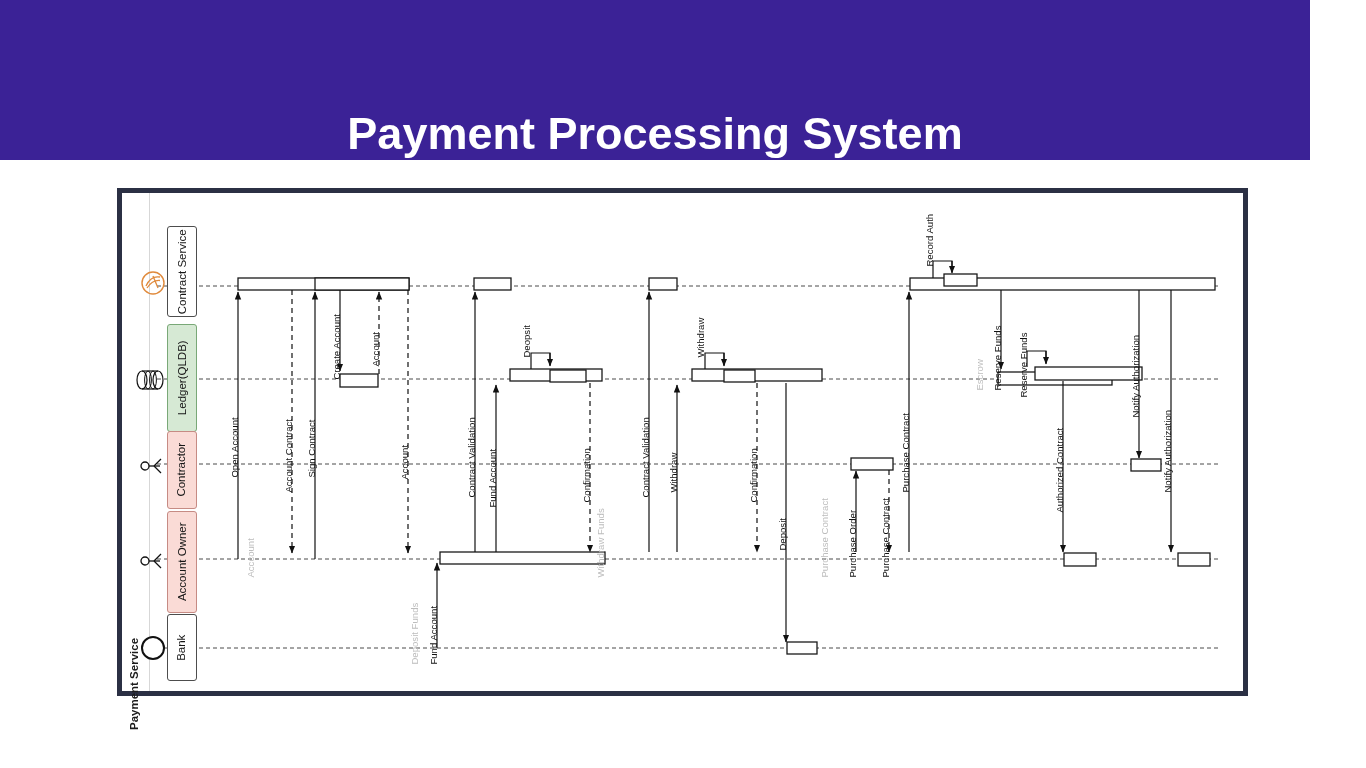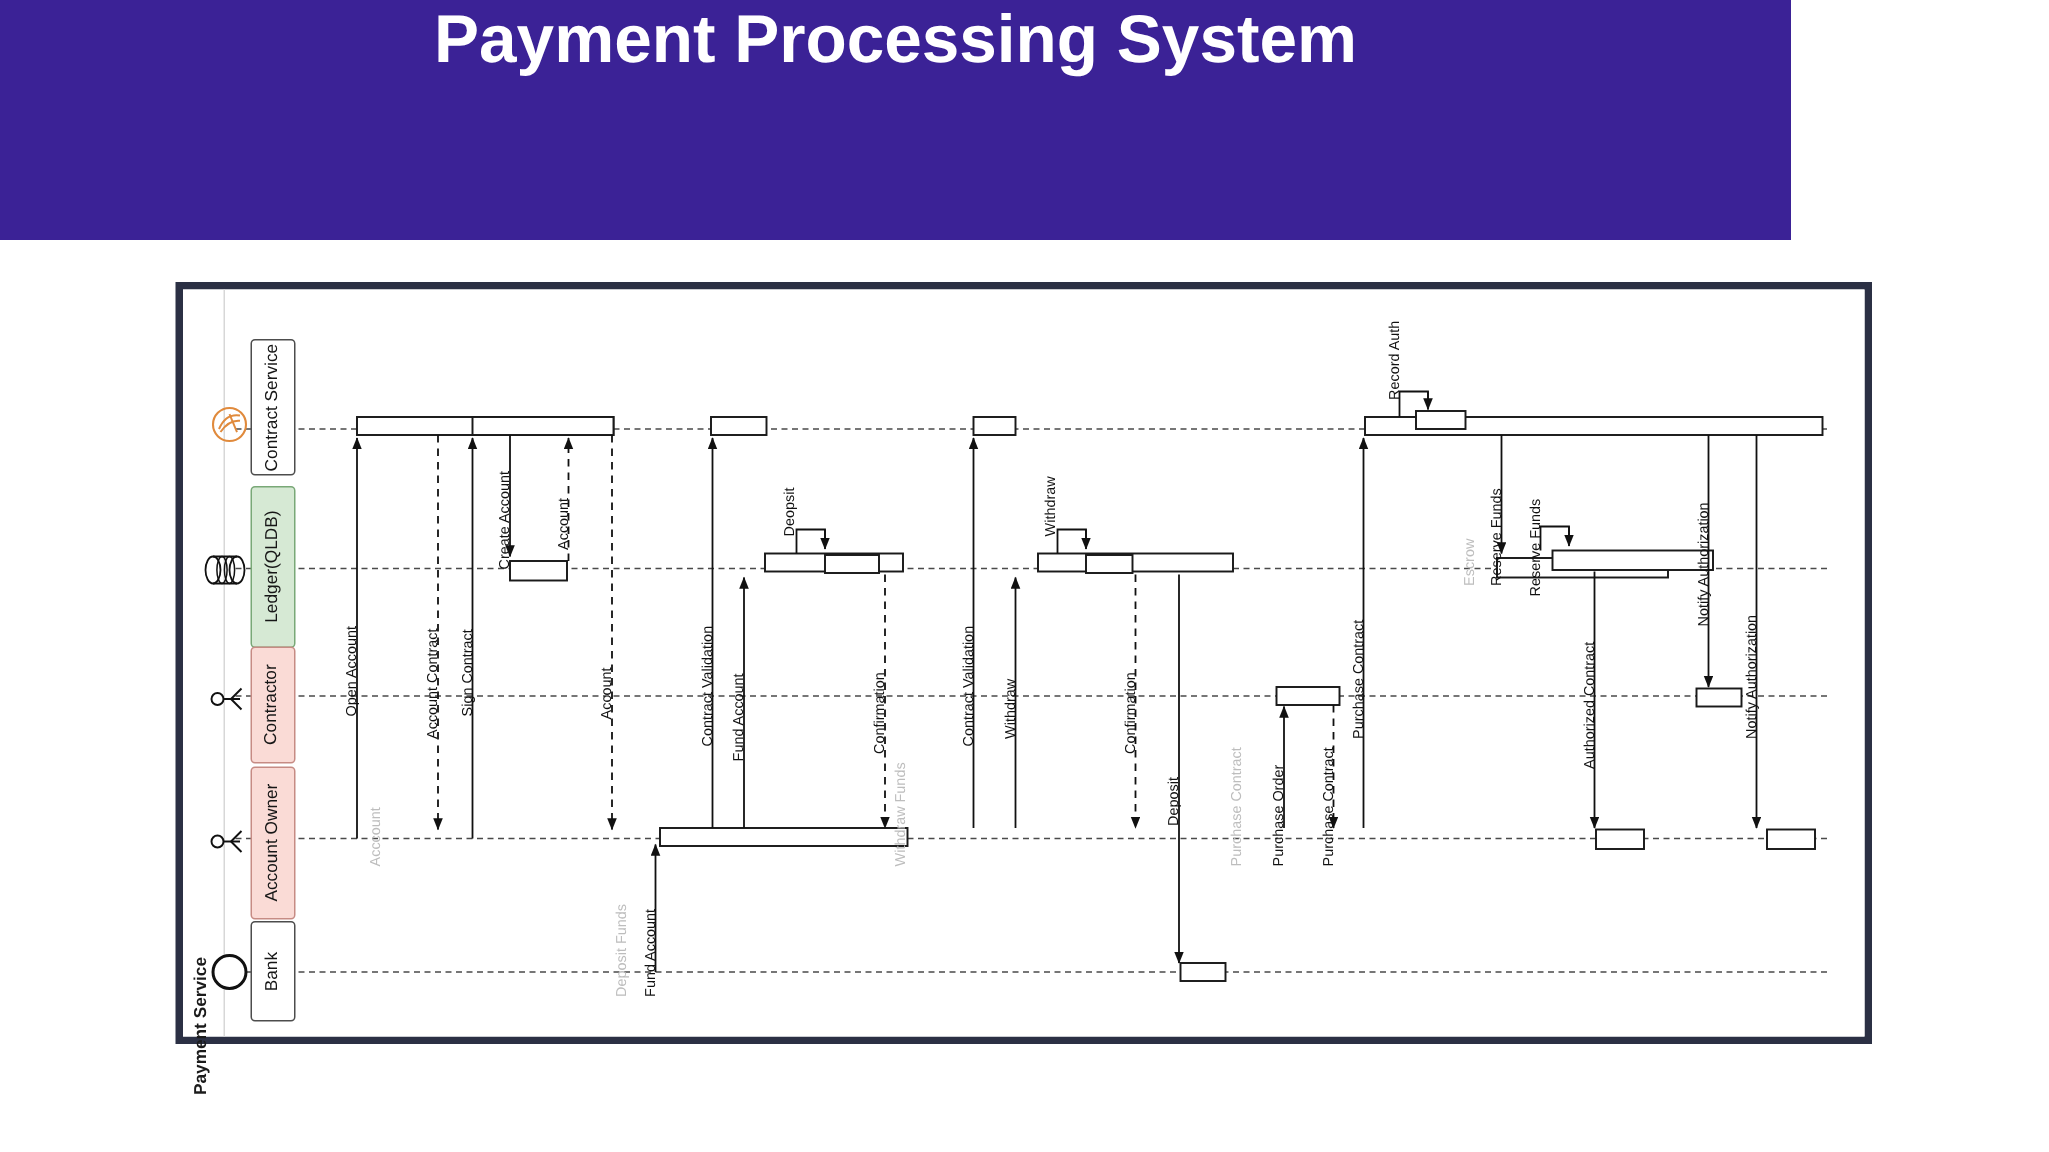--- a/index.html
+++ b/index.html
@@ -8,24 +8,24 @@
     width: 1366px; height: 768px;
     background: #ffffff;
     font-family: "Liberation Sans", sans-serif;
     overflow: hidden;
   }
 
   
   #header-banner {
     position: absolute;
     left: 0; top: 0;
-    width: 1194px; height: 160px;
+    width: 1310px; height: 160px;
     background: #3b2296;
     display: flex;
-    align-items: flex-start;
+    align-items: flex-end;
     justify-content: center;
   }
   #page-title {
     color: #ffffff;
     font-size: 45px;
     font-weight: bold;
     letter-spacing: 0px;
     font-family: "Liberation Sans", sans-serif;
     white-space: nowrap;
   }

